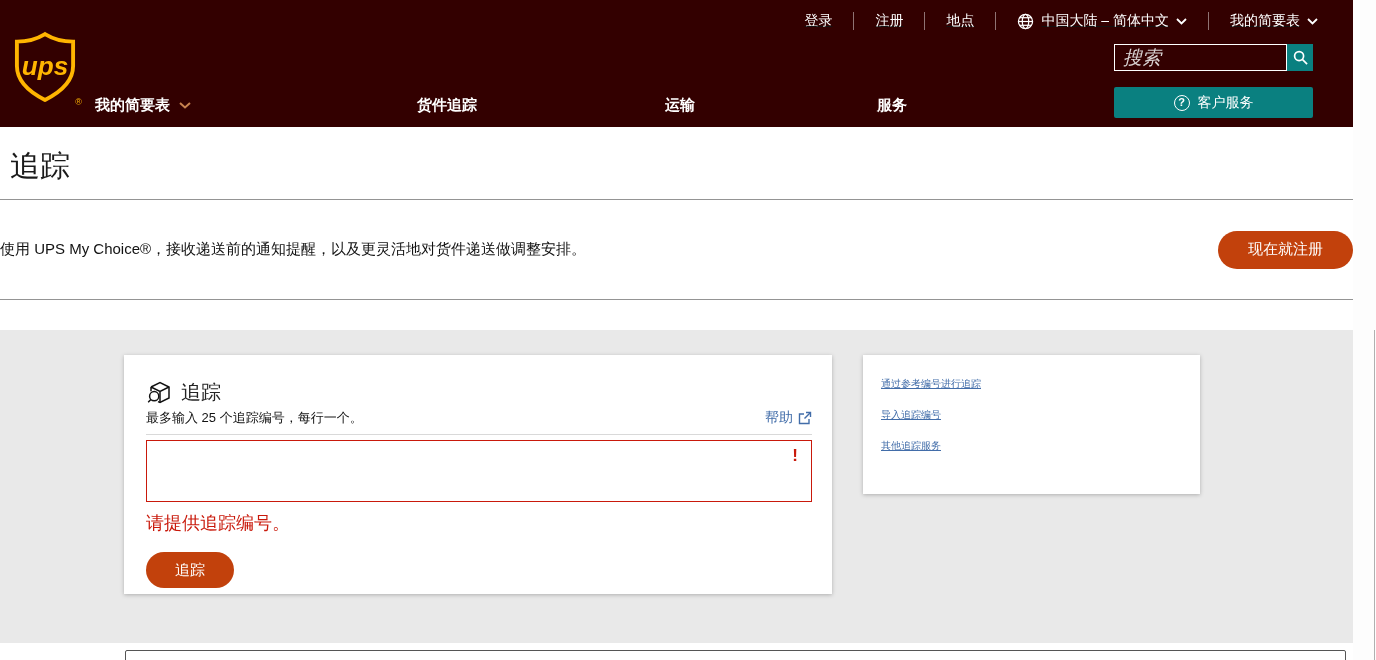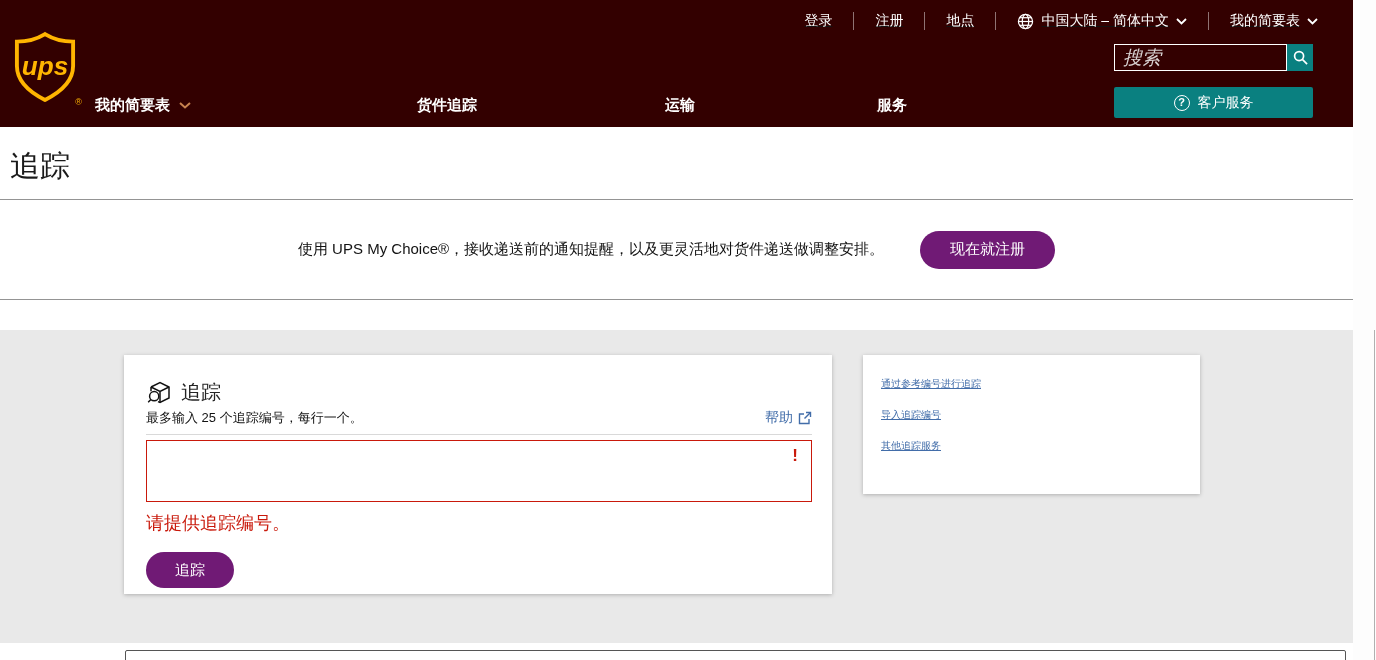--- a/index.html
+++ b/index.html
@@ -36,24 +36,24 @@
   }
   .q-circle { width:16px; height:16px; border:1.5px solid #ffffff; border-radius:50%; font-size:11px; line-height:13px; text-align:center; font-weight:bold; color:#fff; }
 
   .main-nav-item { position:absolute; top:96px; color:#ffffff; font-size:15px; font-weight:bold; cursor:pointer; display:flex; align-items:center; gap:9px; }
 
   
   .title-band { width:1353px; height:73px; background:#ffffff; border-bottom:1px solid #949494; }
   .page-title { padding:19px 0 0 10px; font-size:30px; font-weight:normal; color:#1a1a1a; }
 
   
-  .banner { width:1353px; height:100px; background:#ffffff; border-bottom:1px solid #949494; display:flex; align-items:center; justify-content:center; }
+  .banner { width:1353px; height:100px; background:#ffffff; border-bottom:1px solid #949494; display:flex; align-items:center; justify-content:space-between; }
   .banner-text { font-size:15px; color:#121212; }
   .pill-btn {
-    background:#701a75; color:#ffffff; border:none; border-radius:19px; cursor:pointer;
+    background:#c2410c; color:#ffffff; border:none; border-radius:19px; cursor:pointer;
     font-family:Liberation Sans, sans-serif; font-size:15px;
   }
   .banner .pill-btn { height:38px; padding:0 30px; margin-left:36px; }
 
   .gap-band { width:1353px; height:30px; background:#ffffff; }
 
   
   .gray-section { position:relative; width:1353px; height:313px; background:#e9e9e9; }
 
   .track-card {

